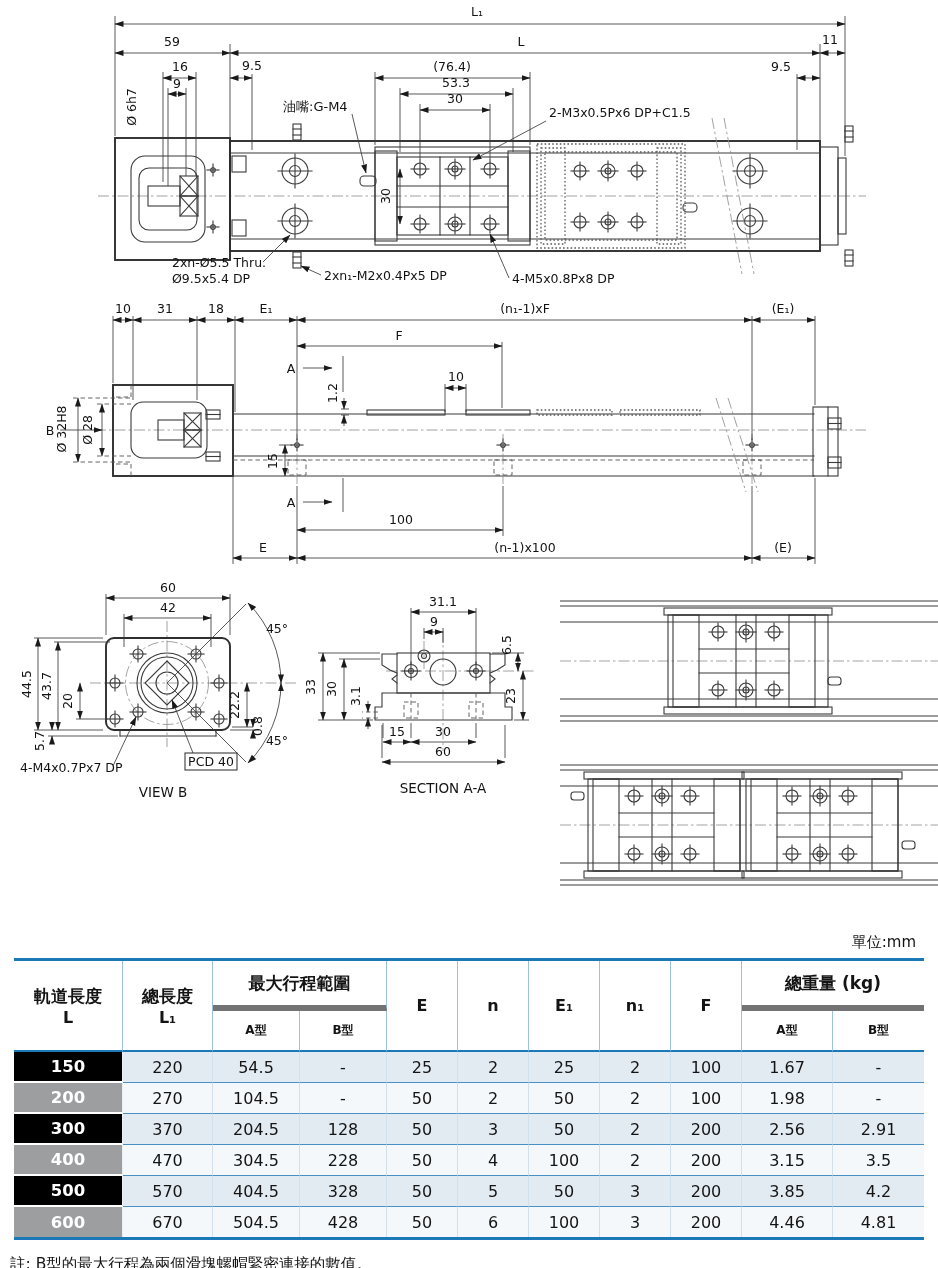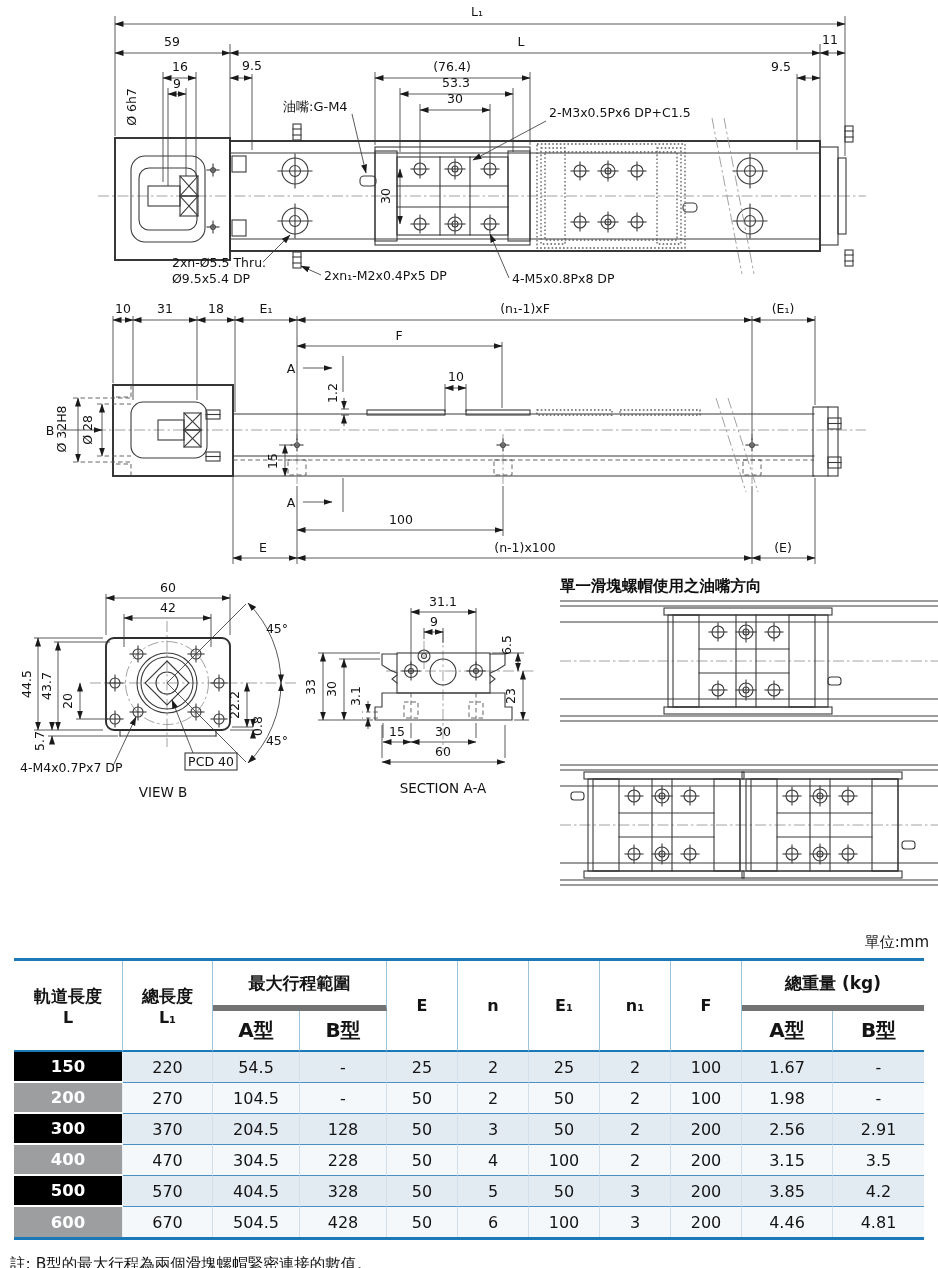--- a/index.html
+++ b/index.html
@@ -22,21 +22,21 @@
   .unit{font-size:15px;text-align:right;}
   .note{font-size:15.5px;margin-top:20px;}
   
   table.spec{position:absolute;left:14px;top:958px;width:910px;table-layout:fixed;
              border-collapse:separate;border-spacing:0;font-size:16px;
              border-top:3px solid #1b79b7;border-bottom:3px solid #1b79b7;}
   table.spec thead th{background:#fff;font-weight:bold;font-size:17px;vertical-align:middle;
              text-align:center;border-bottom:2px solid #1b79b7;border-right:1px solid #9cc3dd;padding:2px 0;}
   table.spec thead th.grp{border-bottom:6px solid #737373;height:40px;}
   table.spec thead th.last{border-right:none;}
-  table.spec thead tr.h2 th{height:35px;font-size:20px;}
+  table.spec thead tr.h2 th{height:35px;font-size:12px;}
   table.spec thead .sym{font-size:16px;font-weight:bold;}
   table.spec tbody td{height:28px;text-align:center;background:#f5f8fb;
              border-bottom:1px solid #4a90c4;border-right:1px solid #d2e0ec;}
   table.spec tbody td.last{border-right:none;}
   table.spec tbody tr.odd td{background:#e2eaf2;margin-top:32px;}
   table.spec tbody th.rh{color:#fff;font-weight:bold;font-size:16.5px;text-align:center;
              border-bottom:2px solid #fff;border-right:1px solid #e9eff5;}
   table.spec tbody th.blue{background:#000000;}
   table.spec tbody th.gray{background:#9d9ea0;}
   table.spec tbody tr:last-child td, table.spec tbody tr:last-child th{border-bottom:none;}
@@ -442,21 +442,20 @@
       <line class="d" x1="111" y1="167" x2="176" y2="167" marker-start="url(#ar)" marker-end="url(#ar)"></line>
       <text x="143" y="161">30</text>
       <line class="d" x1="82" y1="150" x2="82" y2="183"></line>
         <line class="d" x1="205" y1="150" x2="205" y2="183"></line>
       <line class="d" x1="82" y1="187" x2="205" y2="187" marker-start="url(#ar)" marker-end="url(#ar)"></line>
       <text x="143" y="181">60</text>
       <text class="cap" x="143" y="218">SECTION A-A</text>
     </g>
   </svg>
 
-  <div class="abs oil-title" style="left:560px;top:576px;width:378px">單一滑塊螺帽使用之油嘴方向</div>
   <svg class="abs" style="left:560px;top:599px" width="378" height="124" viewBox="0 0 378 124">
     <line class="s" x1="0" y1="2" x2="378" y2="2"></line>
       <line class="s" x1="0" y1="7" x2="378" y2="7"></line>
     <line class="s" x1="0" y1="23" x2="378" y2="23"></line>
     <line class="cl" x1="0" y1="62" x2="378" y2="62"></line>
     <line class="s" x1="0" y1="100" x2="378" y2="100"></line>
     <line class="s" x1="0" y1="117" x2="378" y2="117"></line>
       <line class="s" x1="0" y1="122" x2="378" y2="122"></line>
     <rect class="s" x="104" y="9" width="168" height="7"></rect>
     <rect class="s" x="104" y="108" width="168" height="7"></rect>
@@ -511,21 +510,21 @@
     <use href="#h1" x="232" y="33"></use>
       <use href="#h2" x="260" y="33"></use>
       <use href="#h1" x="288" y="33"></use>
     <use href="#h1" x="232" y="91"></use>
       <use href="#h2" x="260" y="91"></use>
       <use href="#h1" x="288" y="91"></use>
     <rect class="s" x="11" y="29" width="13" height="8" rx="3"></rect>
     <rect class="s" x="342" y="78" width="13" height="8" rx="3"></rect>
   </svg>
 
-  <div class="abs unit" style="left:13px;top:933px;width:916px">單位:mm</div>
+  <div class="abs unit" style="left:0;top:933px;width:916px">單位:mm</div>
 
   <table class="spec">
     <colgroup>
       <col style="width:109px">
         <col style="width:90px">
         <col style="width:87px">
         <col style="width:87px">
       <col style="width:71px">
         <col style="width:71px">
         <col style="width:71px">

